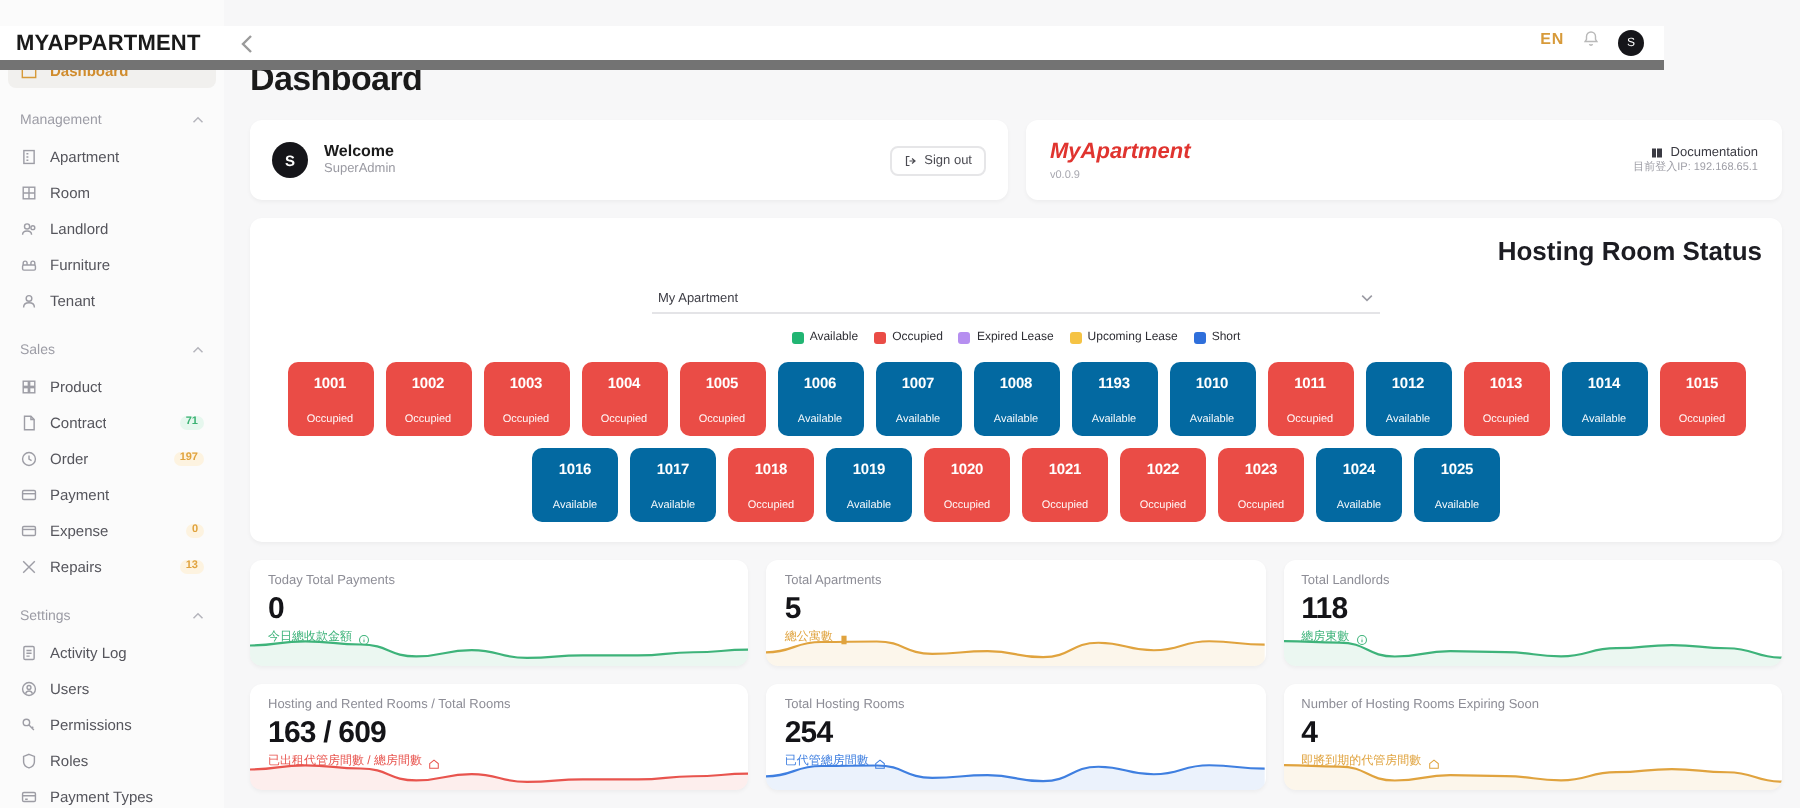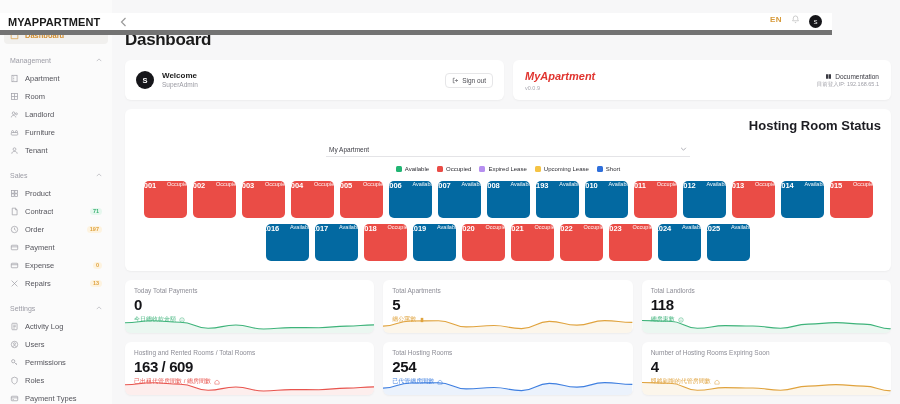--- a/index.html
+++ b/index.html
@@ -125,21 +125,21 @@
   .legend {
     display: flex; justify-content: center; align-items: center; gap: 8px;
     margin-top: 9px; margin-bottom: 9px;
   }
   .legend-item { display: flex; align-items: center; gap: 3px; font-size: 6px; color: #2e2e34; }
   .legend-sw { width: 6px; height: 6px; border-radius: 1.5px; }
 
   .room-grid { display: flex; flex-wrap: wrap; justify-content: center; gap: 6px; }
   .room {
     width: 43px; height: 37px; border-radius: 5px;
-    display: flex; flex-direction: row; align-items: flex-start; justify-content: center;
+    display: flex; flex-direction: column; align-items: center; justify-content: center;
     color: #ffffff; cursor: pointer; gap: 11px;
   }
   .room .rn { font-size: 7.5px; font-weight: bold; letter-spacing: -.1px; }
   .room .rs { font-size: 5.5px; opacity: .96; }
   .r-available { background: #0369a1; }
   .r-occupied  { background: #ea4c46; }
 
   
   .stats-row { display: flex; gap: 9px; margin-top: 9px; }
   .stat {

